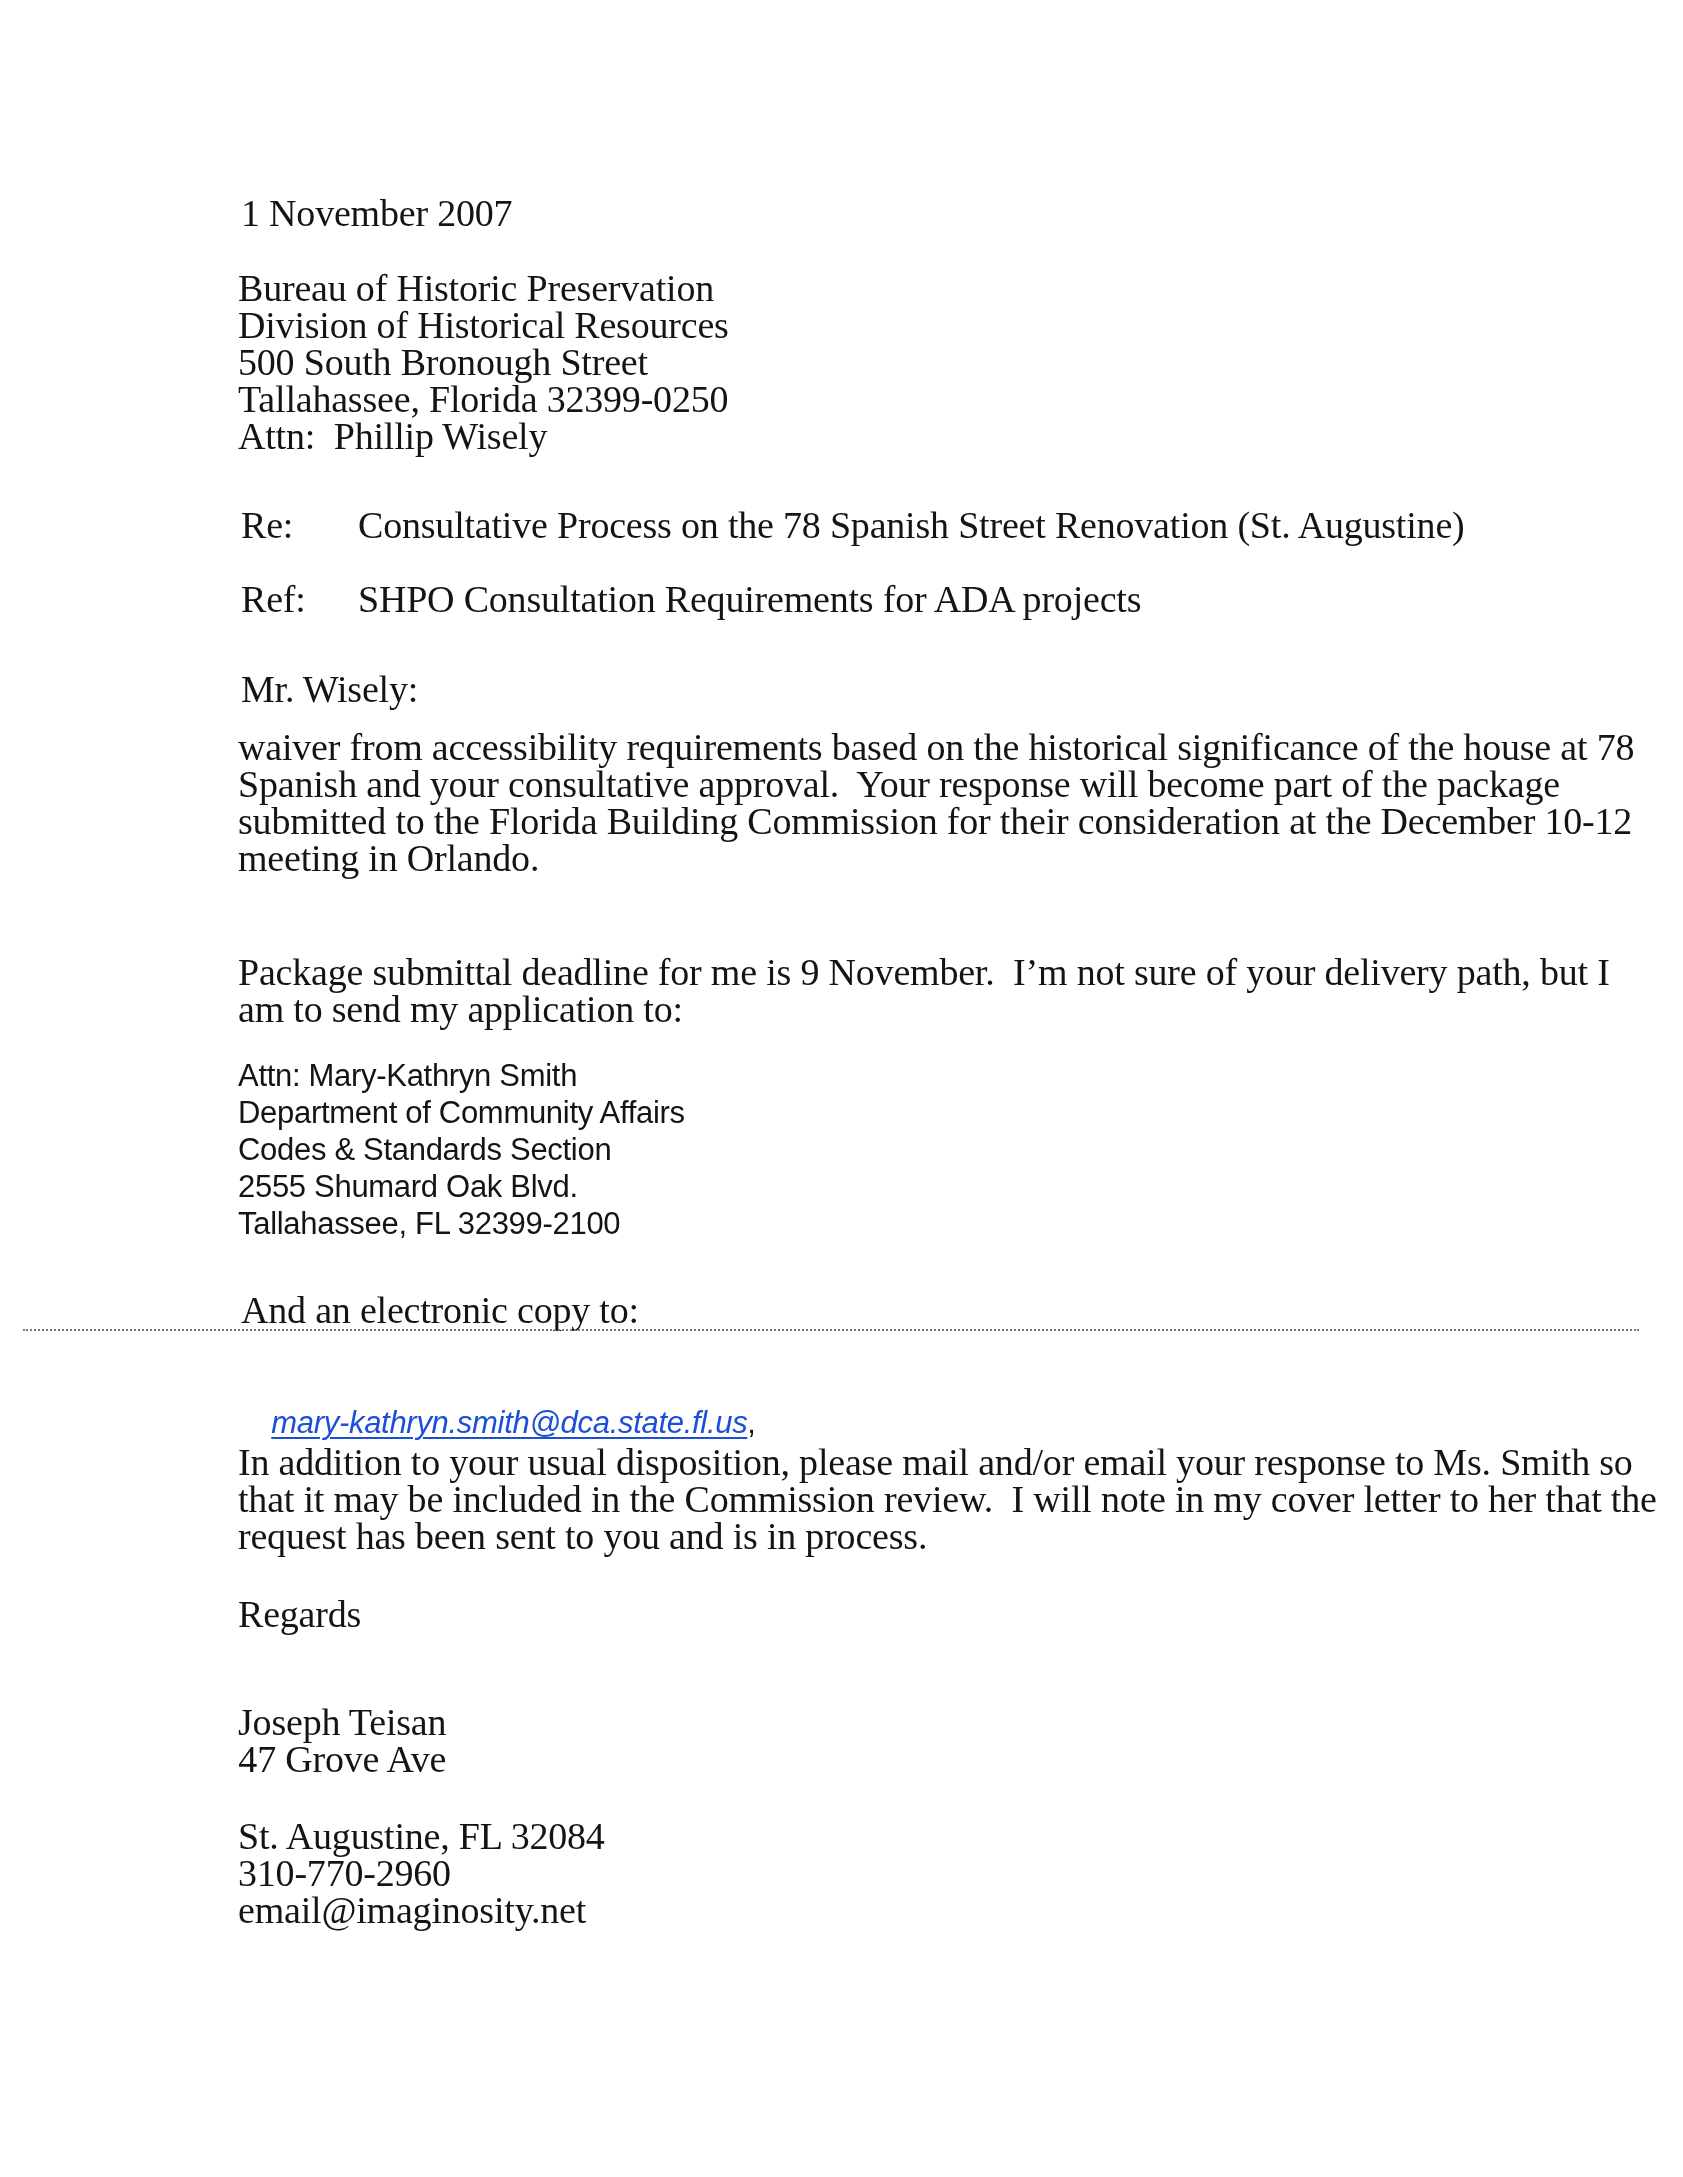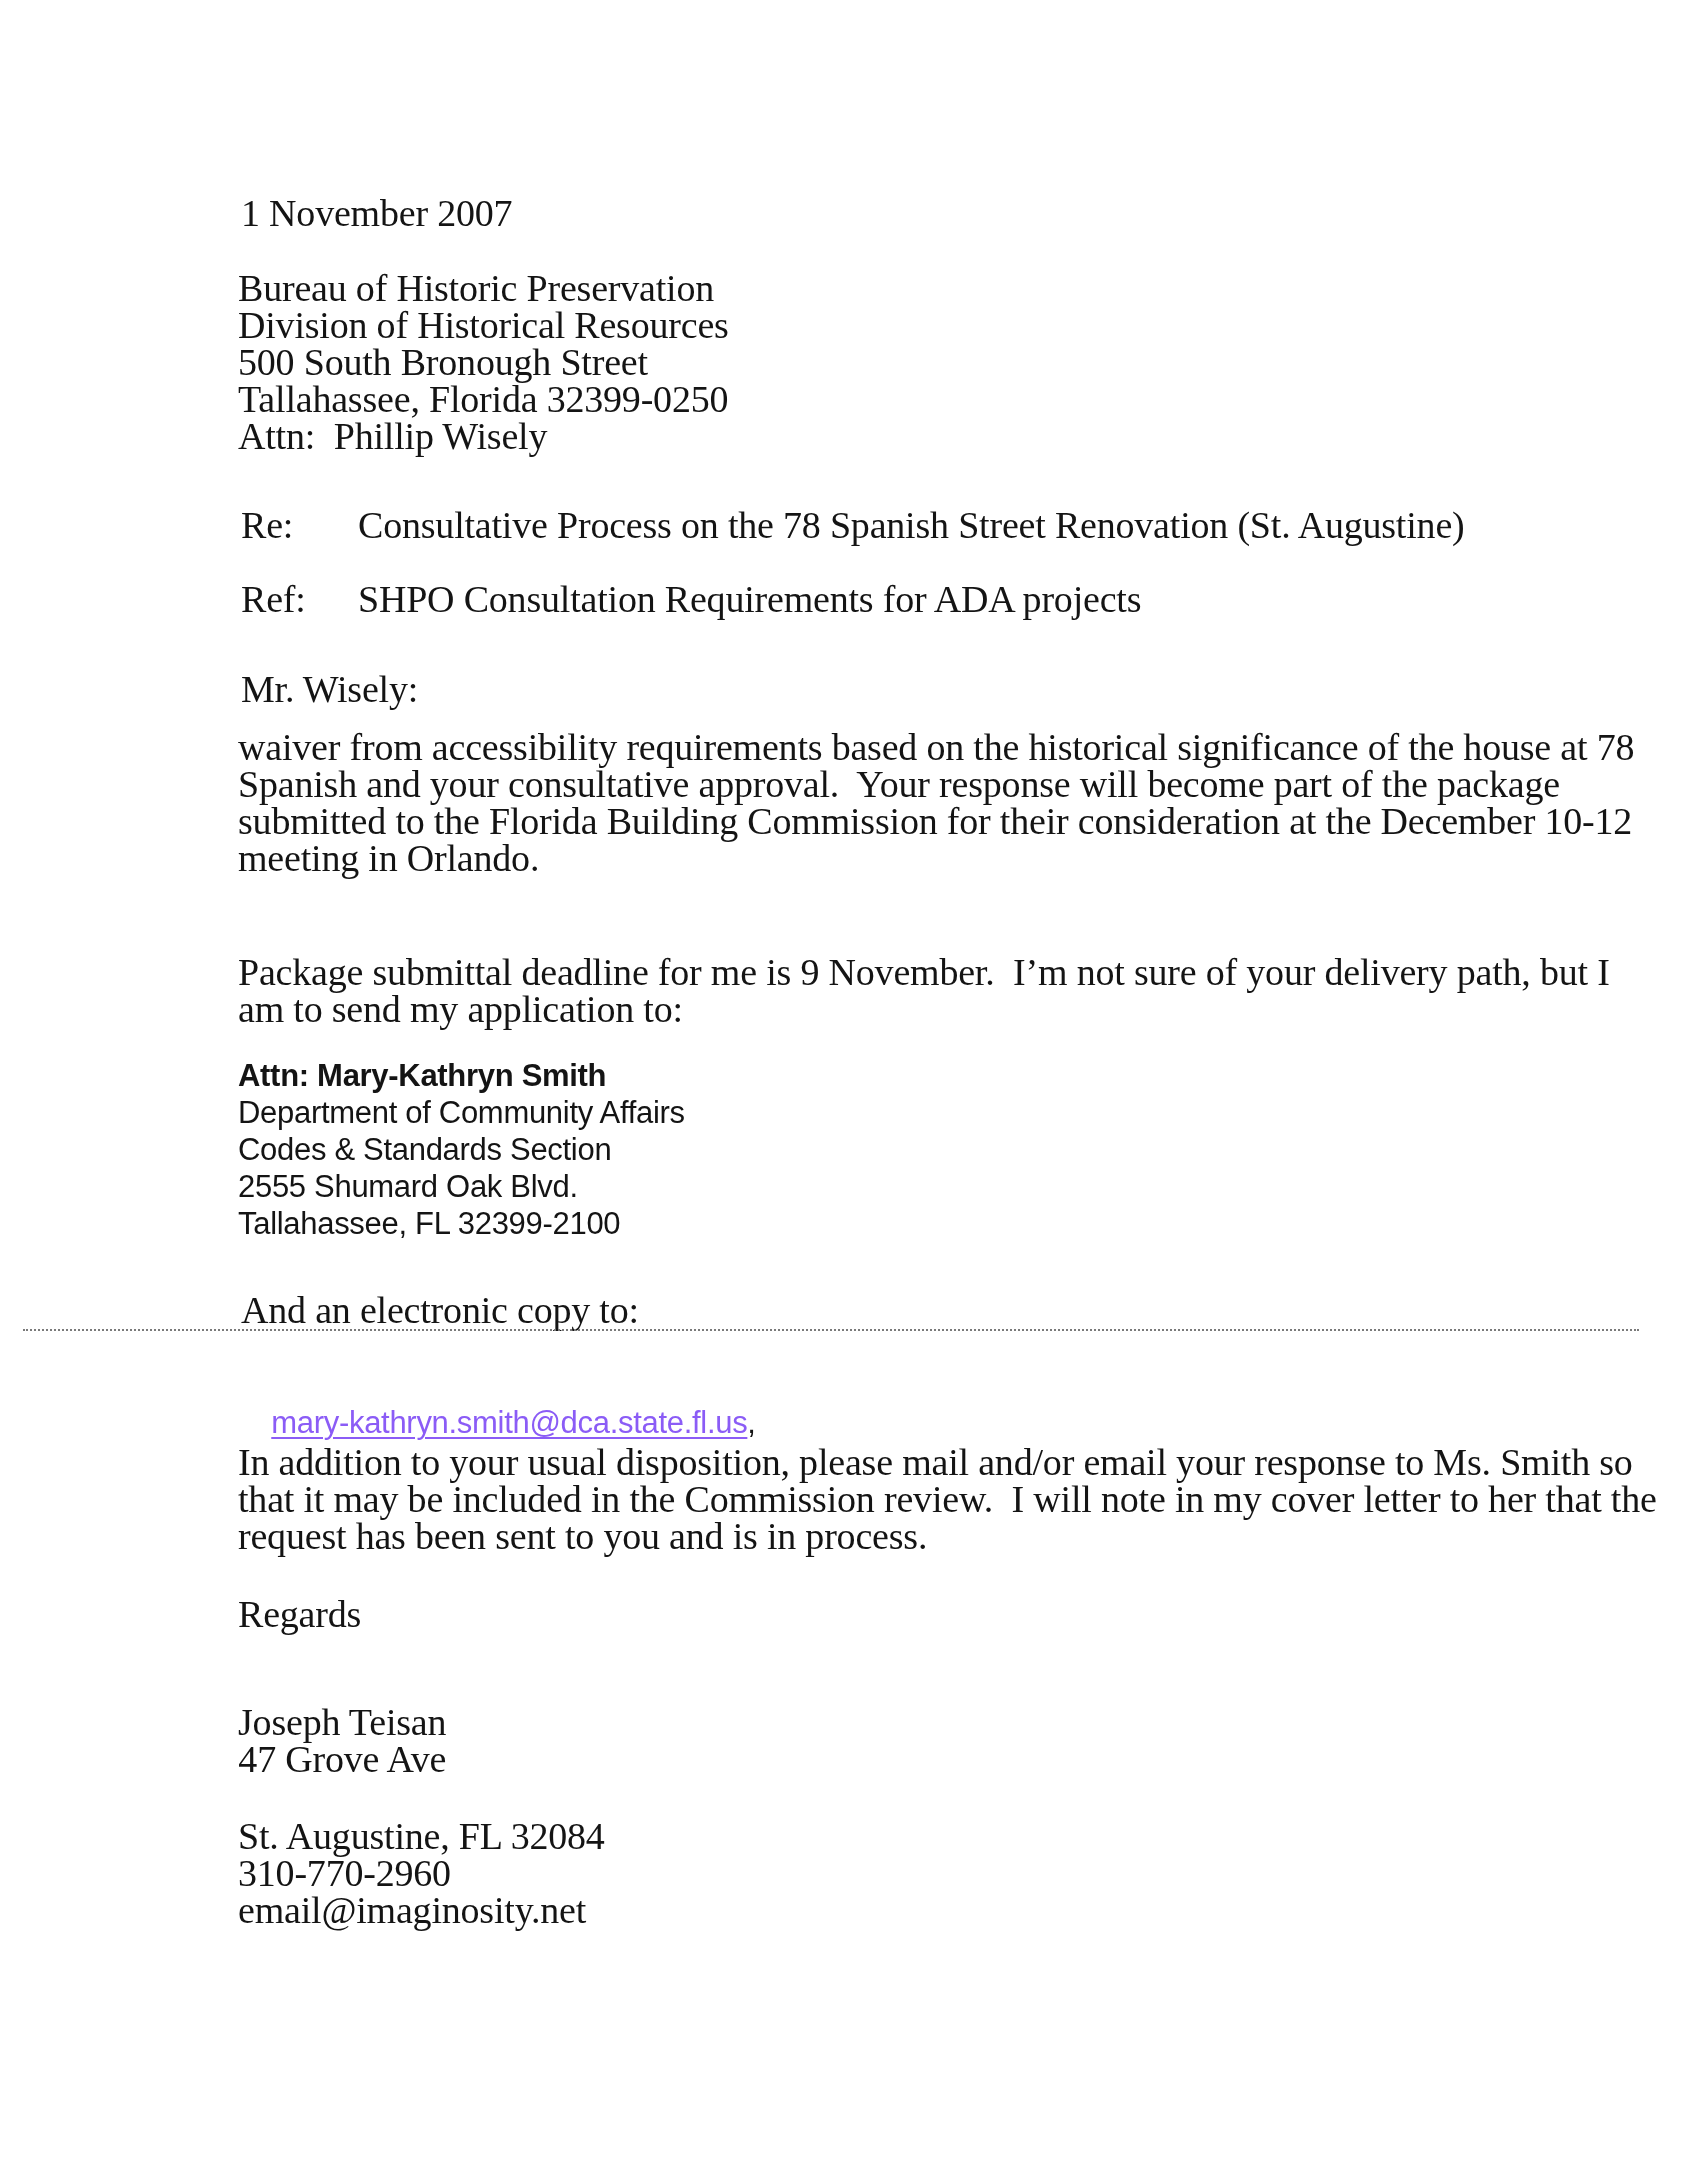--- a/index.html
+++ b/index.html
@@ -51,29 +51,30 @@
       position: absolute;
       left: 238px;
       width: 1267px;
     }
     .para .row {
       display: block;
       white-space: pre;
       line-height: 37px;
       height: 37px;
     }
-    .bold { font-weight: bold; }
+    .bold { font-weight: normal; }
     .label-re { position: absolute; left: 241px; }
     .text-re  { position: absolute; left: 342px; margin-left: 16px; }
     .email-link {
-      color: #8b5cf6;
+      color: #1d4ed8;
       text-decoration: underline;
       text-decoration-thickness: 2px;
       text-underline-offset: 4px;
       cursor: pointer;
+      font-style: italic;
     }
     .dotted-rule {
       position: absolute;
       left: 23px;
       top: 1329px;
       width: 1616px;
       height: 0;
       border-top: 2px dotted #7a7a7a;
     }
   </style>

